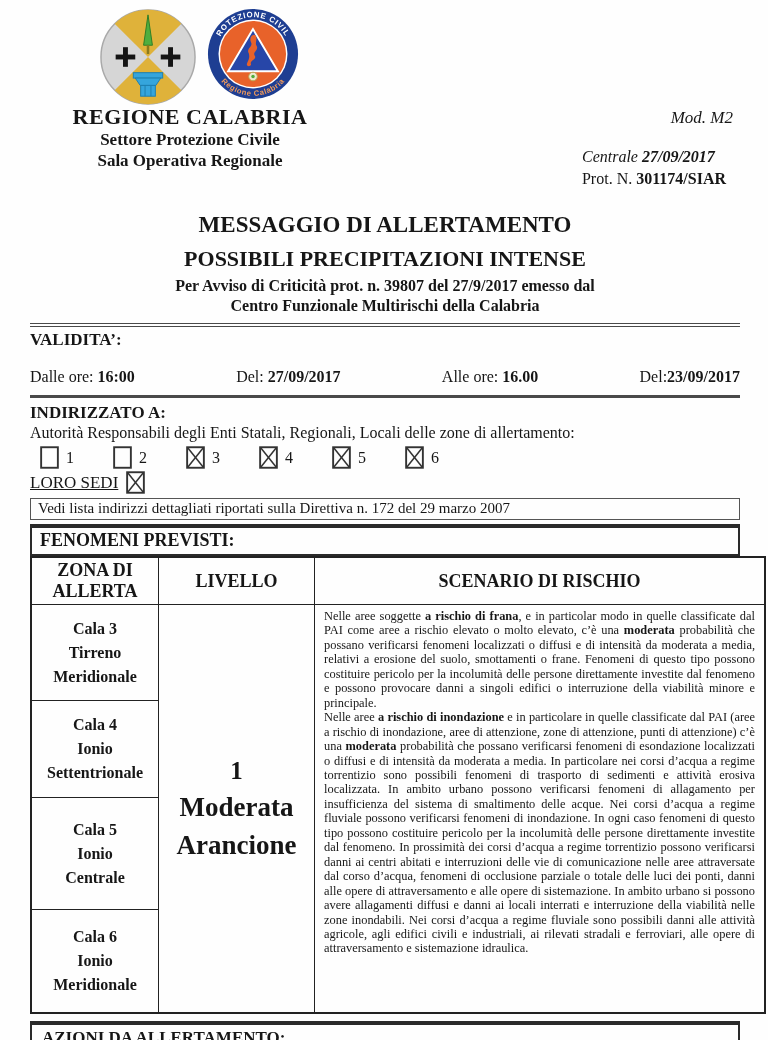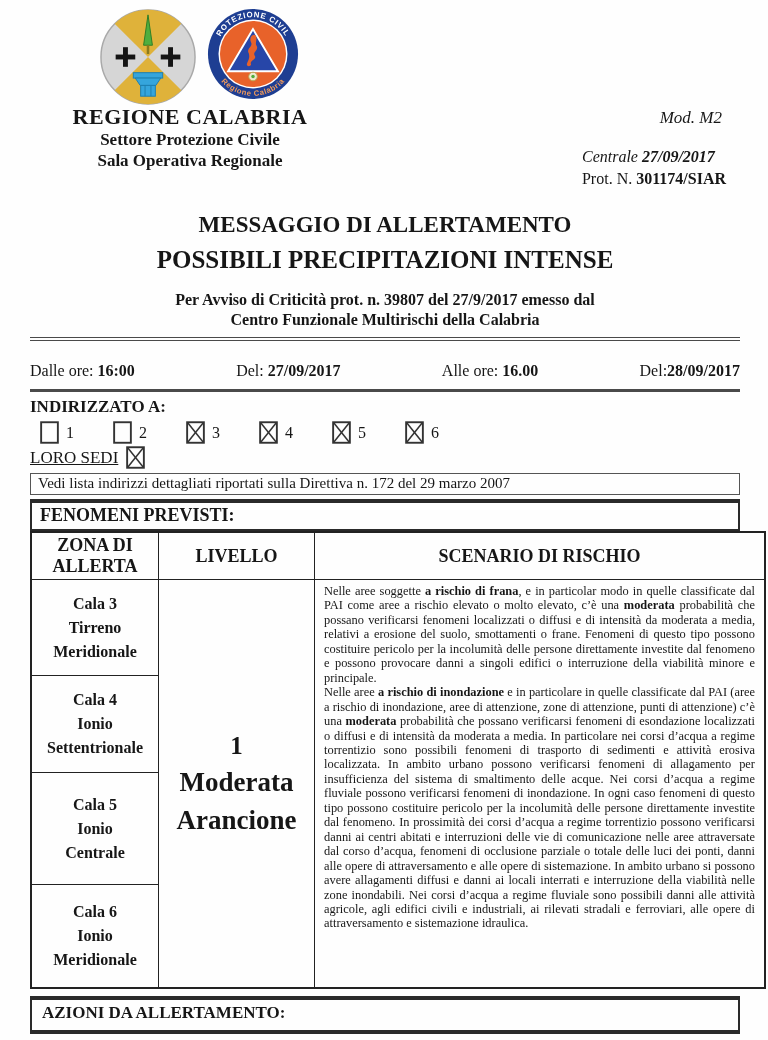--- a/index.html
+++ b/index.html
@@ -11,30 +11,30 @@
   .content{margin:0 28px 0 30px;width:710px;box-sizing:border-box;}
 
   
   .header{position:relative;height:200px;}
   .logo{position:absolute;top:8px;}
   .logo.stemma{left:98px;}
   .logo.pc{left:207px;}
   .org-block{position:absolute;left:40px;top:104px;width:300px;text-align:center;}
   .org-name{font-size:22px;font-weight:bold;letter-spacing:.5px;}
   .org-sub{font-size:17px;font-weight:bold;line-height:1.22;}
-  .mod-label{position:absolute;right:46px;top:108px;font-size:17px;font-style:italic;}
+  .mod-label{position:absolute;right:35px;top:108px;font-size:17px;font-style:italic;}
   .prot-block{position:absolute;right:42px;top:146px;text-align:left;font-size:16px;line-height:1.35;}
   .prot-block .place{font-style:italic;}
   .prot-block .date{font-style:italic;font-weight:bold;}
   .prot-block .protnum{font-weight:bold;}
 
   
   .title-block{text-align:center;}
   .title-1{font-size:23px;font-weight:bold;margin:12px 0 4px;}
-  .title-2{font-size:25px;font-weight:bold;margin:8px 0 16px;}
+  .title-2{font-size:22px;font-weight:bold;margin:8px 0 4px;}
   .title-sub{font-size:16px;font-weight:bold;line-height:1.25;}
 
   
   .validity{border-top:4px double #4a4a4a;border-bottom:3px solid #4a4a4a;
     margin-top:7px;padding:3px 0 9px;}
   .sec-heading{font-size:17px;font-weight:bold;}
   .validity-row{display:flex;justify-content:space-between;font-size:16px;margin-top:18px;}
   .validity-row b{font-weight:bold;}
 
   
@@ -152,30 +152,32 @@
 
   <div class="content">
     <div class="title-block">
       <div class="title-1">MESSAGGIO DI ALLERTAMENTO</div>
       <div class="title-2">POSSIBILI PRECIPITAZIONI INTENSE</div>
       <div class="title-sub">Per Avviso di Criticità prot. n. 39807 del 27/9/2017 emesso dal</div>
       <div class="title-sub">Centro Funzionale Multirischi della Calabria</div>
     </div>
 
     <div class="validity">
+      <div class="sec-heading">VALIDITA’:</div>
       <div class="validity-row">
         <span><span>Dalle ore:</span> <b>16:00</b></span>
         <span><span>Del:</span> <b>27/09/2017</b></span>
         <span><span>Alle ore:</span> <b>16.00</b></span>
-        <span><span>Del:</span><b>28/09/2017</b></span>
+        <span><span>Del:</span><b>23/09/2017</b></span>
       </div>
     </div>
 
     <div class="addressed">
       <div class="sec-heading">INDIRIZZATO A:</div>
+      <div class="addr-line">Autorità Responsabili degli Enti Statali, Regionali, Locali delle zone di allertamento:</div>
 
       <div class="cb-row">
         <span class="cb-item">
           <svg class="cb-box" viewBox="0 0 20 24">
               <rect x="1.2" y="1.2" width="17.6" height="21.6" fill="none" stroke="#333" stroke-width="2"></rect>
             </svg>
           <span class="cb-label">1</span>
         </span>
         <span class="cb-item">
           <svg class="cb-box" viewBox="0 0 20 24">

